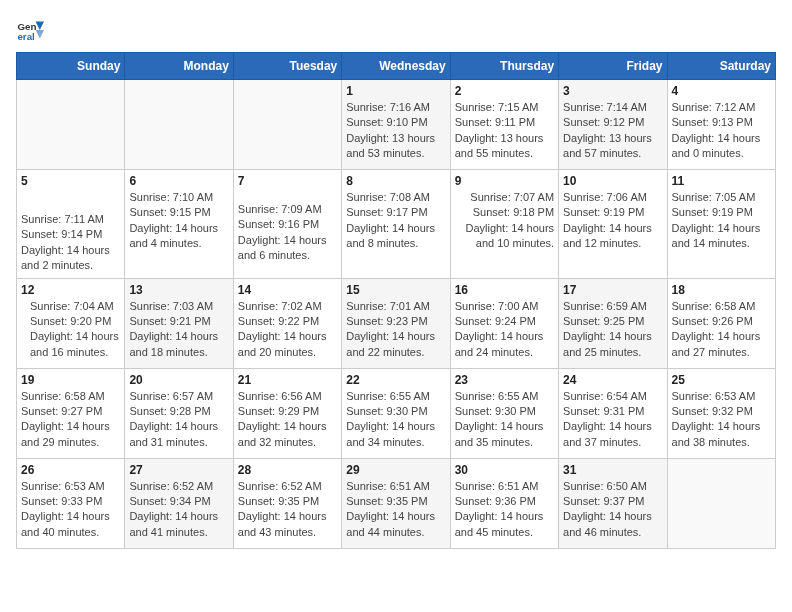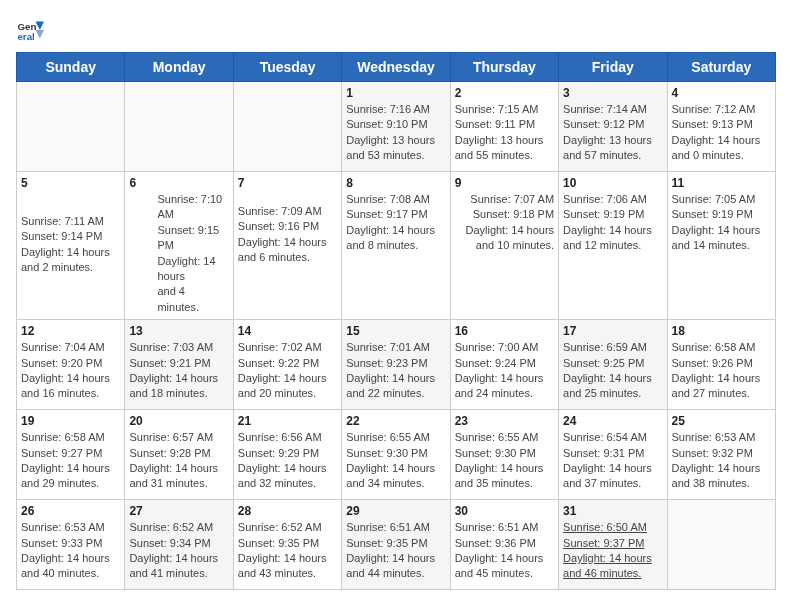--- a/index.html
+++ b/index.html
@@ -48,24 +48,24 @@
       color: #555;
     }
     table {
       width: 100%;
       border-collapse: collapse;
       table-layout: fixed;
     }
     thead tr th {
       background-color: #2a6ab8;
       color: #fff;
-      font-size: 14px;
+      font-size: 12px;
       font-weight: bold;
       padding: 6px 4px;
-      text-align: center;
+      text-align: right;
       border: 1px solid #1a5aa8;
     }
     tbody tr td {
       vertical-align: top;
       border: 1px solid #ccc;
       padding: 4px;
       font-size: 10px;
       color: #333;
       height: 90px;
       background: #fff;
@@ -161,21 +161,21 @@
       <tr>
         <td>
           <div class="day-number">5</div>
           <div class="day-info" style="white-space: pre-line; margin-top: 24px;">Sunrise: 7:11 AM
 Sunset: 9:14 PM
 Daylight: 14 hours
 and 2 minutes.</div>
         </td>
         <td>
           <div class="day-number">6</div>
-          <div class="day-info" style="white-space: pre-line; margin-left: 28px;">Sunrise: 7:10 AM
+          <div class="day-info" style="white-space: pre-line;">Sunrise: 7:10 AM
 Sunset: 9:15 PM
 Daylight: 14 hours
 and 4 minutes.</div>
         </td>
         <td>
           <div class="day-number">7</div>
           <div class="day-info" style="white-space: pre-line; margin-top: 14px;">Sunrise: 7:09 AM
 Sunset: 9:16 PM
 Daylight: 14 hours
 and 6 minutes.</div>
@@ -205,21 +205,21 @@
           <div class="day-number">11</div>
           <div class="day-info" style="white-space: pre-line;">Sunrise: 7:05 AM
 Sunset: 9:19 PM
 Daylight: 14 hours
 and 14 minutes.</div>
         </td>
       </tr>
       <tr>
         <td>
           <div class="day-number">12</div>
-          <div class="day-info" style="white-space: pre-line;">Sunrise: 7:04 AM
+          <div class="day-info" style="white-space: pre-line; margin-left: 9px;">Sunrise: 7:04 AM
 Sunset: 9:20 PM
 Daylight: 14 hours
 and 16 minutes.</div>
         </td>
         <td>
           <div class="day-number">13</div>
           <div class="day-info" style="white-space: pre-line;">Sunrise: 7:03 AM
 Sunset: 9:21 PM
 Daylight: 14 hours
 and 18 minutes.</div>
@@ -342,21 +342,21 @@
         </td>
         <td>
           <div class="day-number">30</div>
           <div class="day-info" style="white-space: pre-line;">Sunrise: 6:51 AM
 Sunset: 9:36 PM
 Daylight: 14 hours
 and 45 minutes.</div>
         </td>
         <td>
           <div class="day-number">31</div>
-          <div class="day-info" style="white-space: pre-line; text-decoration: underline;">Sunrise: 6:50 AM
+          <div class="day-info" style="white-space: pre-line;">Sunrise: 6:50 AM
 Sunset: 9:37 PM
 Daylight: 14 hours
 and 46 minutes.</div>
         </td>
         <td class="empty-cell"></td>
       </tr>
     </tbody>
 </table>
 
 </body></html>

